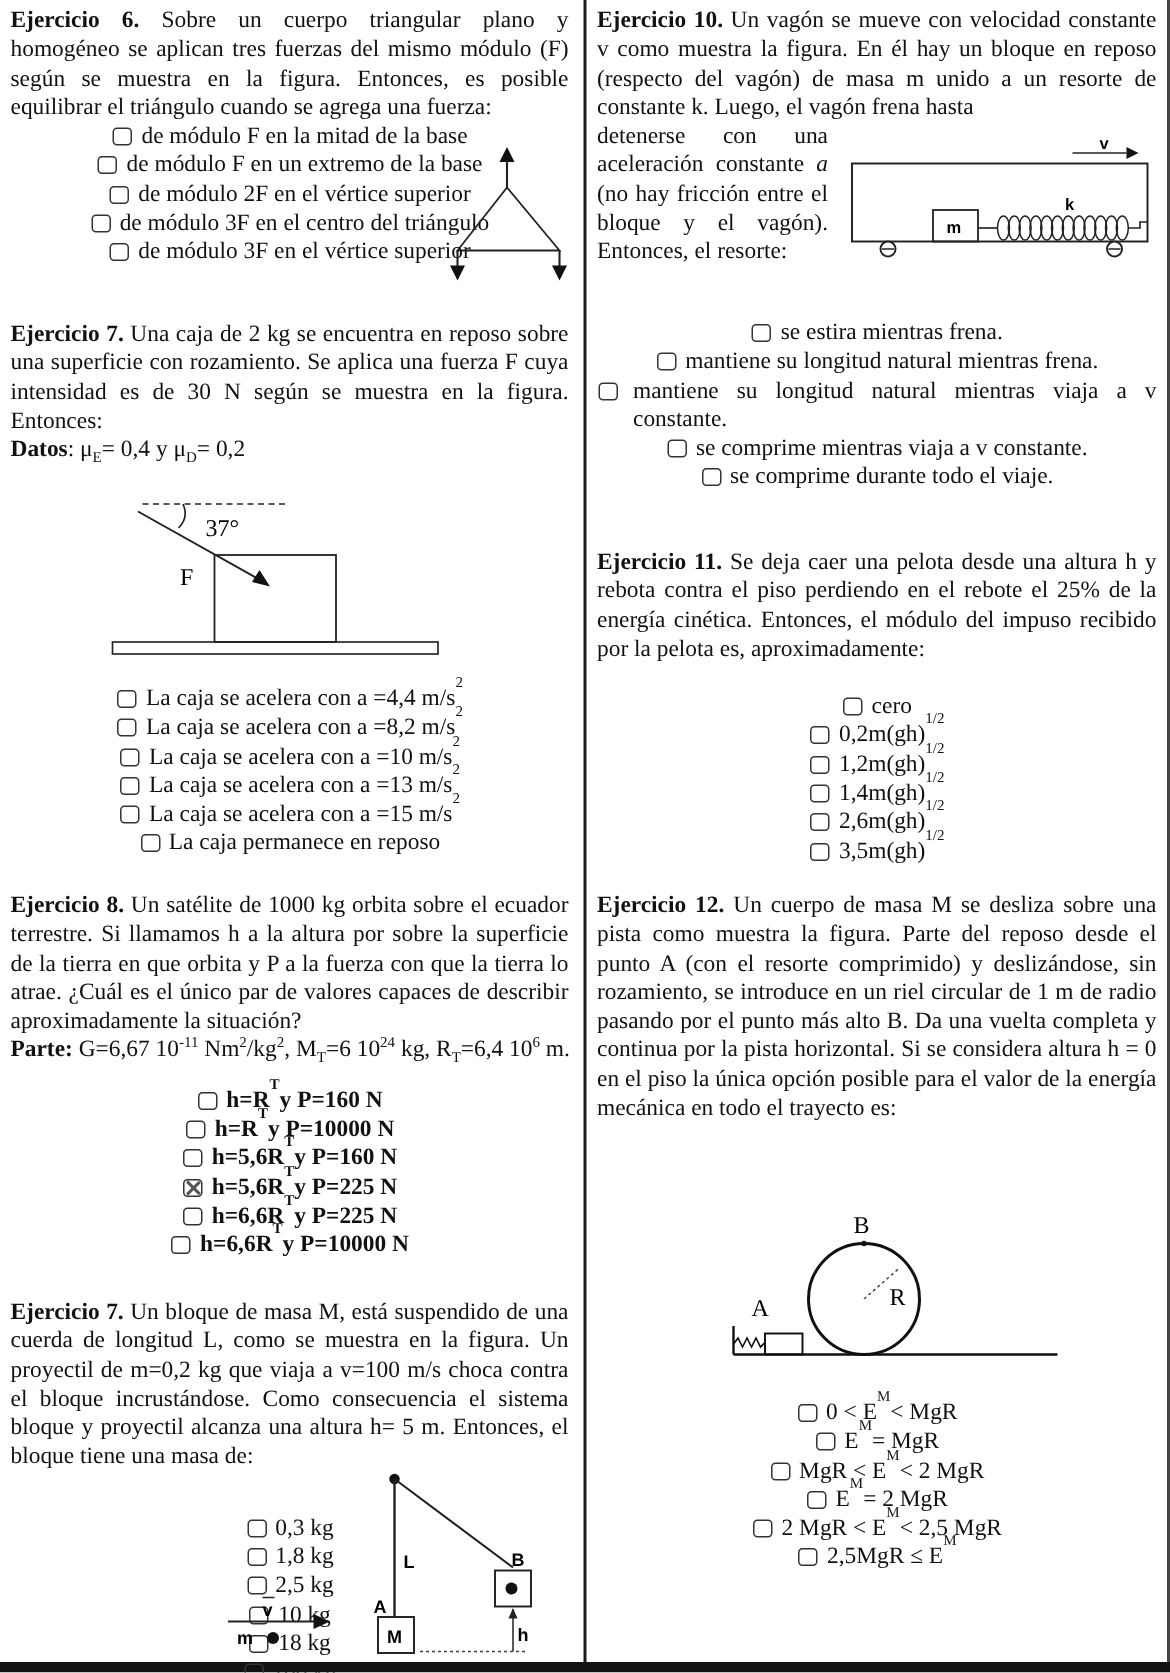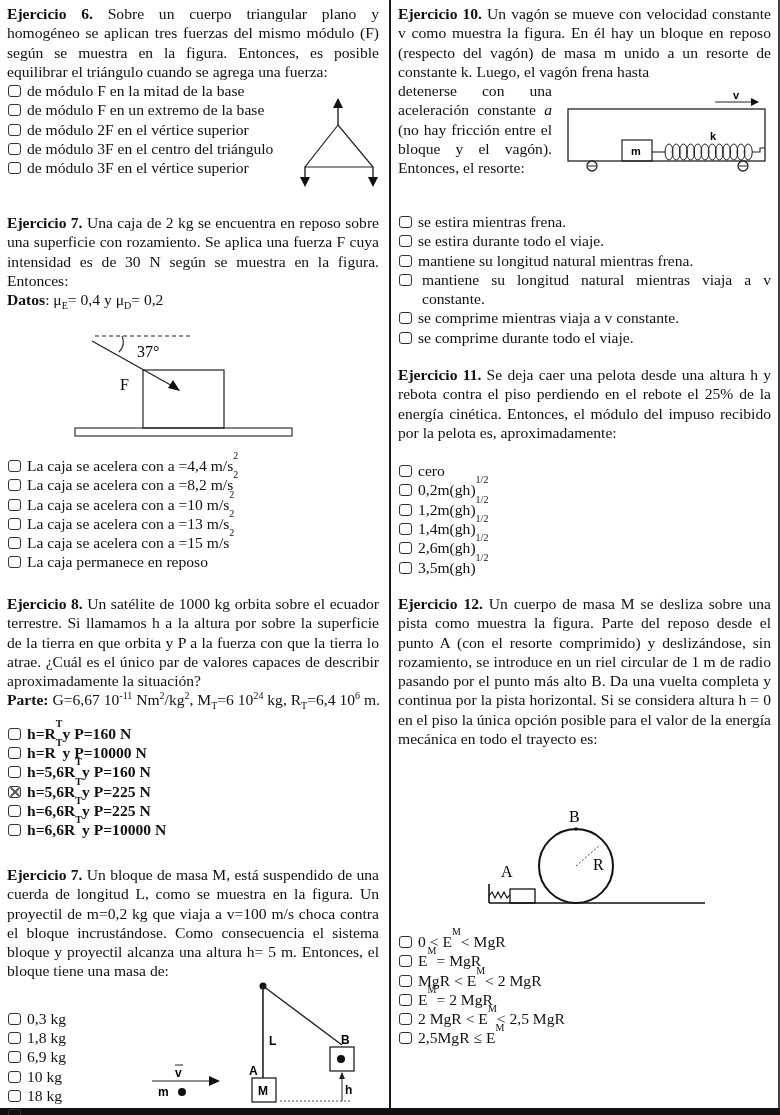--- a/index.html
+++ b/index.html
@@ -9,21 +9,21 @@
     }
     .page { position: absolute; left: 0; top: 0; width: 780px; height: 1115px; }
     .col-divider { position: absolute; left: 389px; top: 0; width: 2px; height: 1108px; background: #1a1a1a; }
     .bottom-bar { position: absolute; left: 0; top: 1108px; width: 780px; height: 7px; background: #111; }
     .right-edge { position: absolute; left: 778px; top: 0; width: 2px; height: 1108px; background: #444; }
 
     .ex { position: absolute; font-size: 15.6px; line-height: 19.3px; }
     .ex p { margin: 0; text-align: justify; text-align-last: left; }
     .ex .title { font-weight: bold; }
     .opts { list-style: none; margin: 0; padding: 0; }
-    .opts li { display: flex; align-items: flex-start; height: 19.3px; white-space: nowrap; }
+    .opts li { display: flex; align-items: flex-start; height: 19.3px; white-space: nowrap; justify-content: center; }
     .opts li.wrap { height: auto; white-space: normal; }
     .cb {
       display: inline-block; width: 11px; height: 10px; border: 1.3px solid #333; border-radius: 3px;
       margin: 4px 6px 0 1px; flex: 0 0 auto; position: relative; box-sizing: content-box;
     }
     .cb.checked::before, .cb.checked::after {
       content: ""; position: absolute; left: 5px; top: -1px; width: 1.5px; height: 12px; background: #555;
     }
     .cb.checked::before { transform: rotate(45deg); }
     .cb.checked::after { transform: rotate(-45deg); }
@@ -178,21 +178,21 @@
       <li>
           <span class="cb"></span>
           <span>0,3 kg</span>
         </li>
       <li>
           <span class="cb"></span>
           <span>1,8 kg</span>
         </li>
       <li>
           <span class="cb"></span>
-          <span>6,9 kg</span>
+          <span>2,5 kg</span>
         </li>
       <li>
           <span class="cb"></span>
           <span>10 kg</span>
         </li>
       <li>
           <span class="cb"></span>
           <span>18 kg</span>
         </li>
       <li>
@@ -258,24 +258,20 @@
     <line x1="174" y1="76" x2="182" y2="76" stroke="#222" stroke-width="1"></line>
   </svg>
   <div class="ex" style="left:398px; top:212px; width:373px;">
     <ul class="opts">
       <li>
           <span class="cb"></span>
           <span>se estira mientras frena.</span>
         </li>
       <li>
           <span class="cb"></span>
-          <span>se estira durante todo el viaje.</span>
-        </li>
-      <li>
-          <span class="cb"></span>
           <span>mantiene su longitud natural mientras frena.</span>
         </li>
       <li class="wrap">
           <span class="cb"></span>
           <span style="text-align:justify; text-align-last:left; padding-left:4px;">mantiene su longitud natural mientras viaja a v constante.</span>
         </li>
       <li>
           <span class="cb"></span>
           <span>se comprime mientras viaja a v constante.</span>
         </li>

